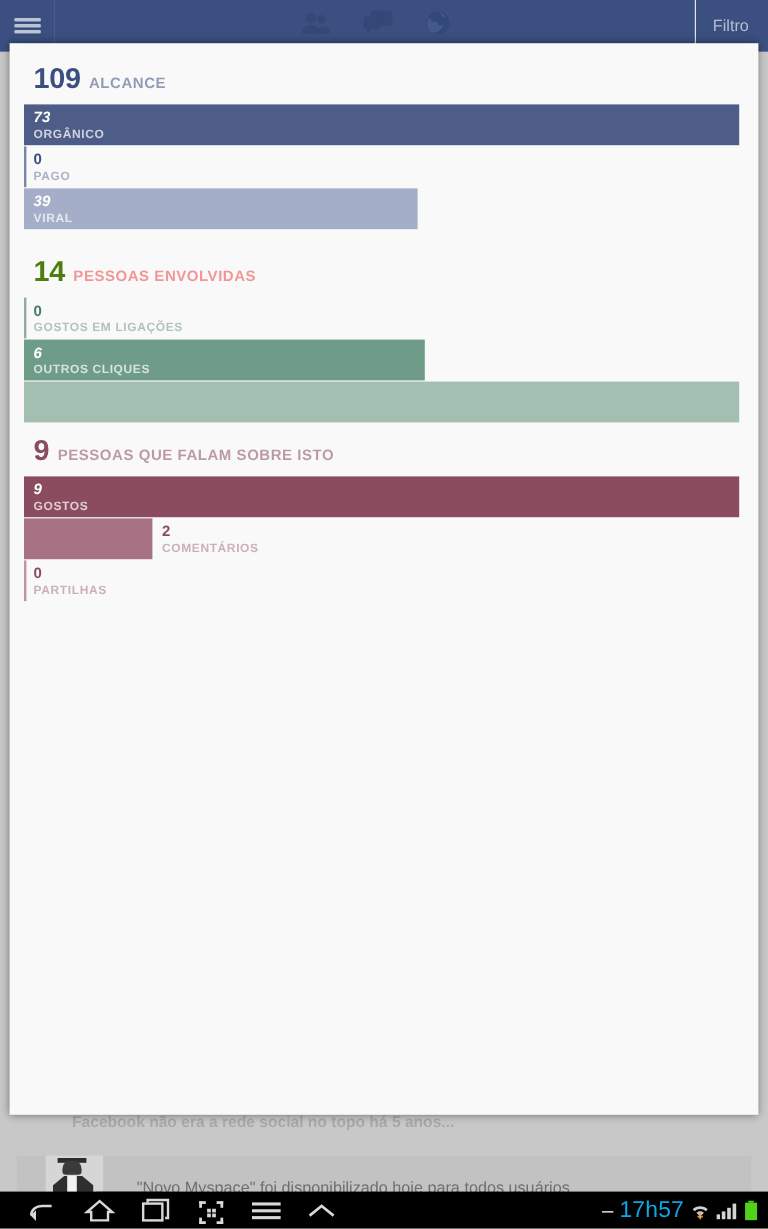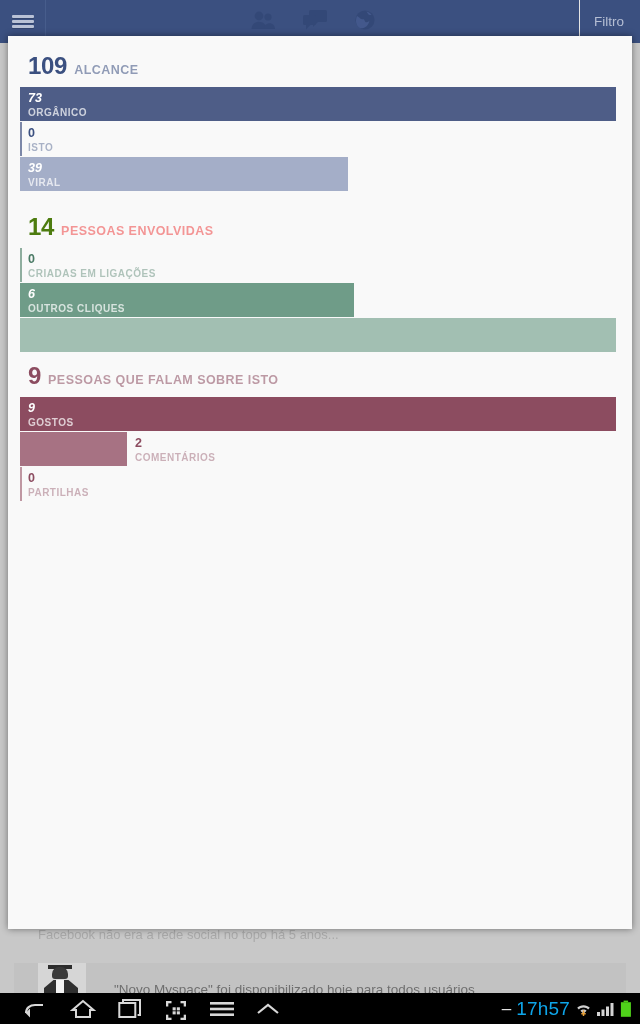--- a/index.html
+++ b/index.html
@@ -24,22 +24,22 @@
   #topbar-center{ flex:1; display:flex; align-items:center; justify-content:center; gap:26px; }
   .tb-icon{ opacity:.55; }
   #filtro-cell{
     height:43px; display:flex; align-items:center; padding:0 16px 0 14px;
     border-left:1px solid #e5e5e5;
   }
   #filtro-label{ color:#b5bed3; font-size:13.5px; }
 
   #bg-feed{ position:absolute; left:0; top:43px; width:640px; height:950px; background:#c8c8c8; }
   #bg-text-line{
-    position:absolute; left:38px; top:884px; width:520px;
-    color:#a9a9a9; font-size:13px; white-space:nowrap; overflow:hidden;
+    position:absolute; left:60px; top:884px; width:520px;
+    color:#a9a9a9; font-size:13px; white-space:nowrap; overflow:hidden;font-weight:bold;
   }
   #bg-link-card{
     position:absolute; left:14px; top:920px; width:612px; height:52px;
     background:#c2c2c2; display:flex; align-items:center;
   }
   #bg-thumb{ width:48px; height:52px; background:#d6d6d6; position:relative; overflow:hidden;
              margin-left:24px; }
   #bg-thumb .head{ position:absolute; left:14px; top:4px; width:16px; height:12px; background:#3a3a3a;
                    border-radius:7px 7px 3px 3px; }
   #bg-thumb .hat{ position:absolute; left:10px; top:2px; width:24px; height:4px; background:#2d2d2d; }
@@ -159,41 +159,41 @@
             <div class="bar" style="background: rgb(78, 93, 135); width: 596px;"></div>
             <div class="row-labels in" style="left: 8px;">
               <span class="row-value">73</span>
               <span class="row-name">ORGÂNICO</span>
             </div>
           </div>
           <div class="row">
             <div class="bar zero" style="background: rgb(124, 135, 168);"></div>
             <div class="row-labels" style="left: 8px;">
               <span class="row-value" style="color: rgb(59, 80, 128);">0</span>
-              <span class="row-name" style="color: rgb(59, 80, 128); opacity: 0.42;">ISTO</span>
+              <span class="row-name" style="color: rgb(59, 80, 128); opacity: 0.42;">PAGO</span>
             </div>
           </div>
           <div class="row">
             <div class="bar" style="background: rgb(164, 174, 200); width: 328px;"></div>
             <div class="row-labels in" style="left: 8px;">
               <span class="row-value">39</span>
               <span class="row-name">VIRAL</span>
             </div>
           </div>
         </div>
         <div class="section">
           <div class="section-head">
             <span class="section-total" style="color: #4d7c0f; margin-top: 12px;">14</span>
             <span class="section-title" style="color: #ef4444; opacity: 0.55;">PESSOAS ENVOLVIDAS</span>
           </div>
           <div class="row">
             <div class="bar zero" style="background: rgb(143, 174, 159);"></div>
             <div class="row-labels" style="left: 8px;">
               <span class="row-value" style="color: rgb(74, 122, 101);">0</span>
-              <span class="row-name" style="color: rgb(74, 122, 101); opacity: 0.42;">CRIADAS EM LIGAÇÕES</span>
+              <span class="row-name" style="color: rgb(74, 122, 101); opacity: 0.42;">GOSTOS EM LIGAÇÕES</span>
             </div>
           </div>
           <div class="row">
             <div class="bar" style="background: rgb(111, 156, 136); width: 334px;"></div>
             <div class="row-labels in" style="left: 8px;">
               <span class="row-value">6</span>
               <span class="row-name">OUTROS CLIQUES</span>
             </div>
           </div>
           <div class="row">

